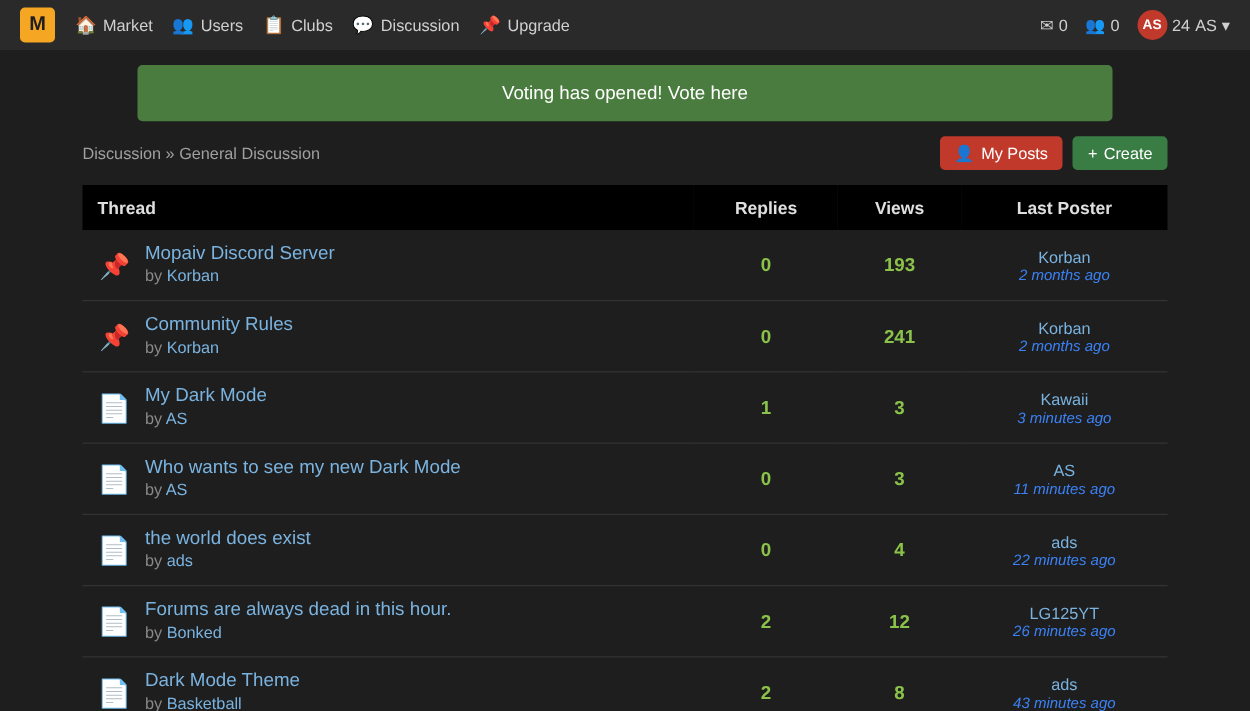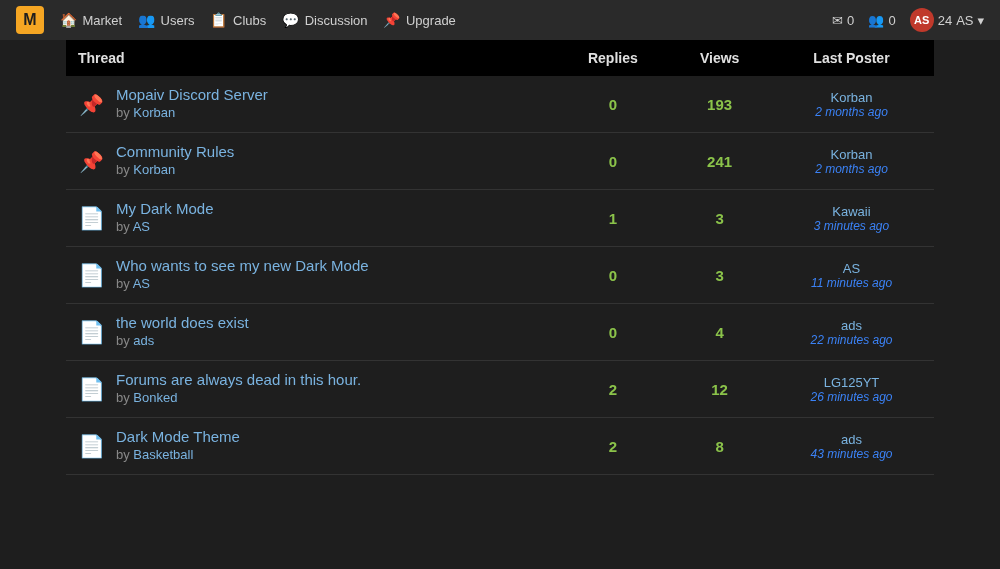--- a/index.html
+++ b/index.html
@@ -261,21 +261,39 @@
     <div class="nav-right-item">
       <div class="nav-avatar">AS</div>
       <span>24</span>
       <span>AS</span>
       <span>▾</span>
     </div>
   </div>
 </nav>
 
 <div class="main-container">
-
+  <div class="banner">Voting has opened! Vote here</div>
+
+  <div class="top-bar">
+    <div class="breadcrumb">
+      <a>Discussion</a>
+      <span> » </span>
+      <span>General Discussion</span>
+    </div>
+    <div class="actions">
+      <button class="btn-my-posts">
+        <span>👤</span>
+        <span>My Posts</span>
+      </button>
+      <button class="btn-create">
+        <span>+</span>
+        <span>Create</span>
+      </button>
+    </div>
+  </div>
 
   <table class="thread-table">
     <thead>
       <tr>
         <th>Thread</th>
         <th class="center">Replies</th>
         <th class="center">Views</th>
         <th class="center">Last Poster</th>
       </tr>
     </thead>

